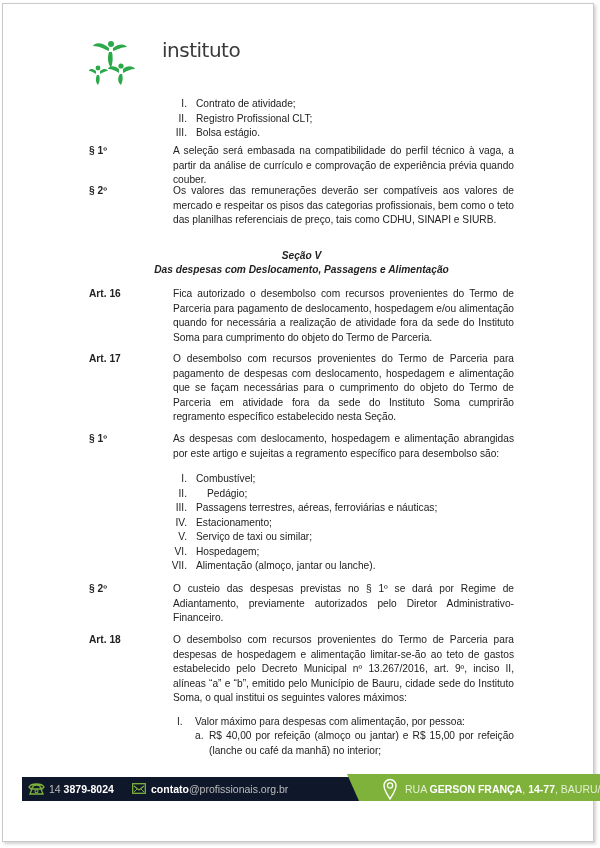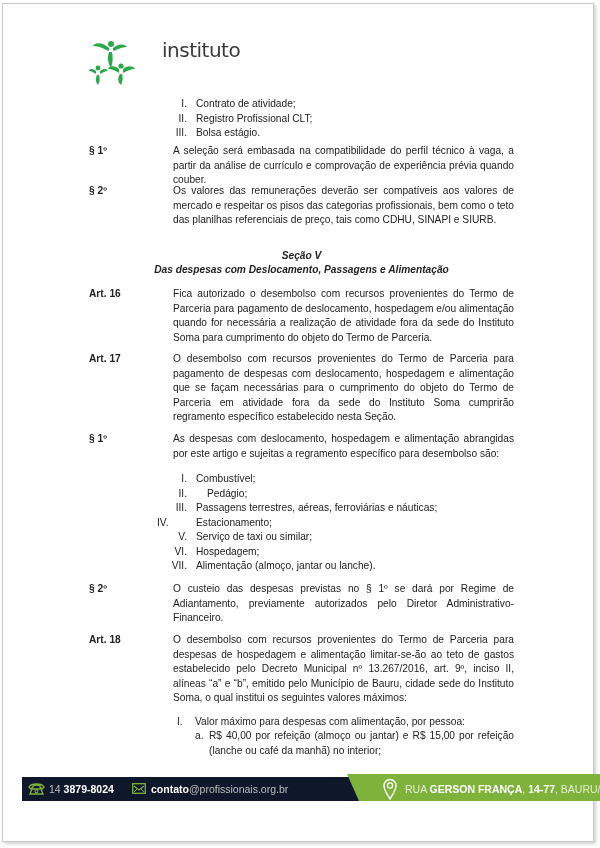--- a/index.html
+++ b/index.html
@@ -155,21 +155,21 @@
       </div>
       <div style="position:relative; height:14.5px;">
         <span style="position:absolute; right:-24px; width:30px; text-align:right;">II.</span>
         <span style="position:absolute; left:33px; white-space:nowrap;margin-left:11px;">Pedágio;</span>
       </div>
       <div style="position:relative; height:14.5px;">
         <span style="position:absolute; right:-24px; width:30px; text-align:right;">III.</span>
         <span style="position:absolute; left:33px; white-space:nowrap;">Passagens terrestres, aéreas, ferroviárias e náuticas;</span>
       </div>
       <div style="position:relative; height:14.5px;">
-        <span style="position:absolute; right:-24px; width:30px; text-align:left;">IV.</span>
+        <span style="position:absolute; right:-24px; width:30px; text-align:right;">IV.</span>
         <span style="position:absolute; left:33px; white-space:nowrap;">Estacionamento;</span>
       </div>
       <div style="position:relative; height:14.5px;">
         <span style="position:absolute; right:-24px; width:30px; text-align:right;">V.</span>
         <span style="position:absolute; left:33px; white-space:nowrap;">Serviço de taxi ou similar;</span>
       </div>
       <div style="position:relative; height:14.5px;">
         <span style="position:absolute; right:-24px; width:30px; text-align:right;">VI.</span>
         <span style="position:absolute; left:33px; white-space:nowrap;">Hospedagem;</span>
       </div>

